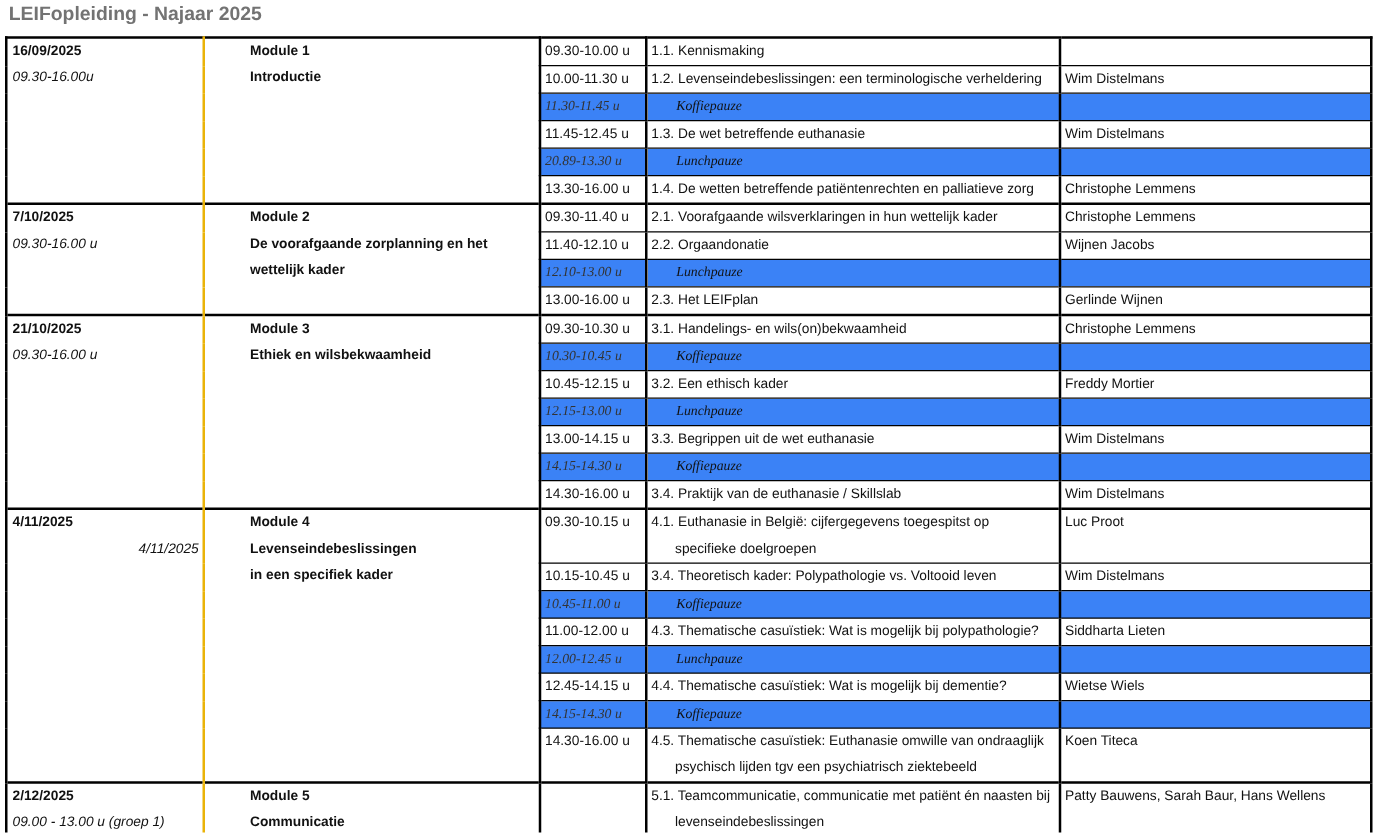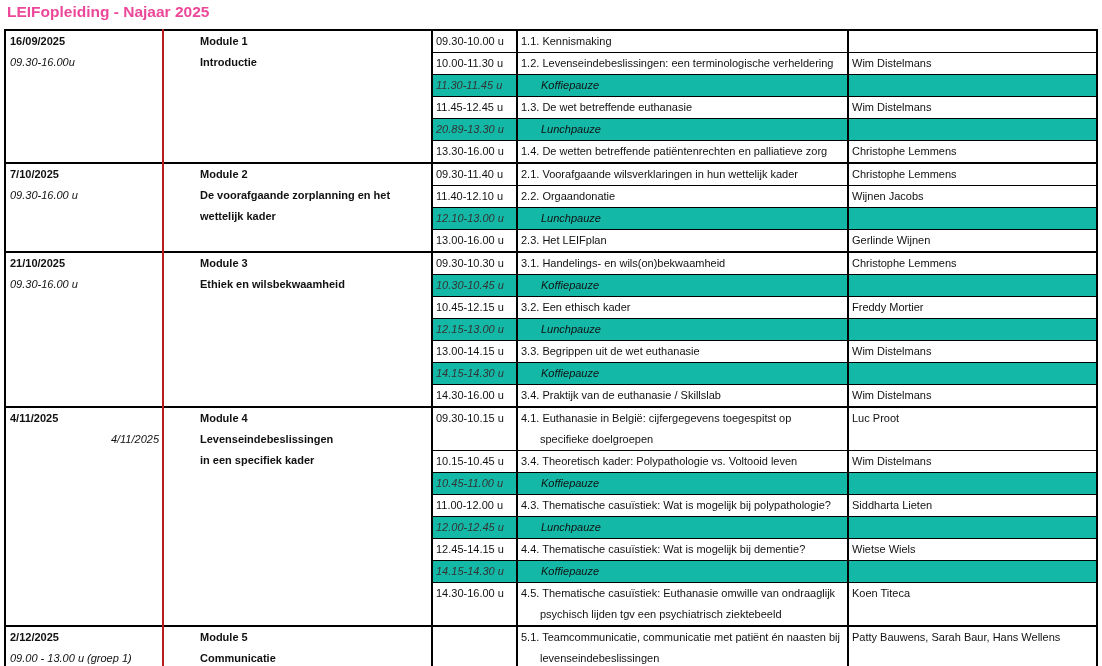--- a/index.html
+++ b/index.html
@@ -1,30 +1,30 @@
 <!DOCTYPE html>
 <html><head>
 <meta charset="utf-8">
 <style>
   html, body { margin: 0; padding: 0; background: #ffffff; }
   body { width: 1102px; height: 666px; position: relative; overflow: hidden;
          font-family: "Liberation Sans", sans-serif; color: #111; }
-  .title { position: absolute; left: 7px; top: 3px; font-size: 15.5px; font-weight: bold; color: #ec4899; }
+  .title { position: absolute; left: 7px; top: 3px; font-size: 15.5px; font-weight: bold; color: #737373; }
   table { position: absolute; left: 4px; top: 29px; border-collapse: collapse; table-layout: fixed;
           width: 1092px; font-size: 11px; }
   col.c1 { width: 158px; } col.c2 { width: 269px; } col.c3 { width: 85px; }
   col.c4 { width: 331px; } col.c5 { width: 249px; }
   td { border: 1px solid #000; padding: 0 3px; height: 20px; line-height: 21px; vertical-align: top;
        white-space: nowrap; overflow: hidden; }
   td.time { font-weight: normal; border-left: 2px solid #000; border-right: 2px solid #000; }
   td.spk { border-left: 2px solid #000; border-right: 2px solid #000; }
   tr.brk td.time { font-weight: normal; font-style: italic; color: #333; }
-  tr.brk td.time, tr.brk td.topic, tr.brk td.spk { background: #14b8a6; }
+  tr.brk td.time, tr.brk td.topic, tr.brk td.spk { background: #3b82f6; font-family: Liberation Serif, serif; }
   tr.brk td.topic span { padding-left: 20px; font-style: italic; margin-top: 28px; }
-  td.date { border-left: 2px solid #000; border-right: 2px solid #b91c1c; padding-left: 4px; }
+  td.date { border-left: 2px solid #000; border-right: 2px solid #eab308; padding-left: 4px; }
   td.mod { border-right: 2px solid #000; font-weight: bold; padding-left: 36px; }
   tr.mstart td { border-top: 2px solid #000; }
   tr.last td { border-bottom: 2px solid #000; }
   td.date .d { font-weight: bold; display: block; }
   td.date .t { font-style: italic; display: block; }
   td.date .t.right { text-align: right; padding-right: 0; }
   td.mod span { display: block; }
   .ind { display: block; padding-left: 19px; }
 </style>
 </head>

